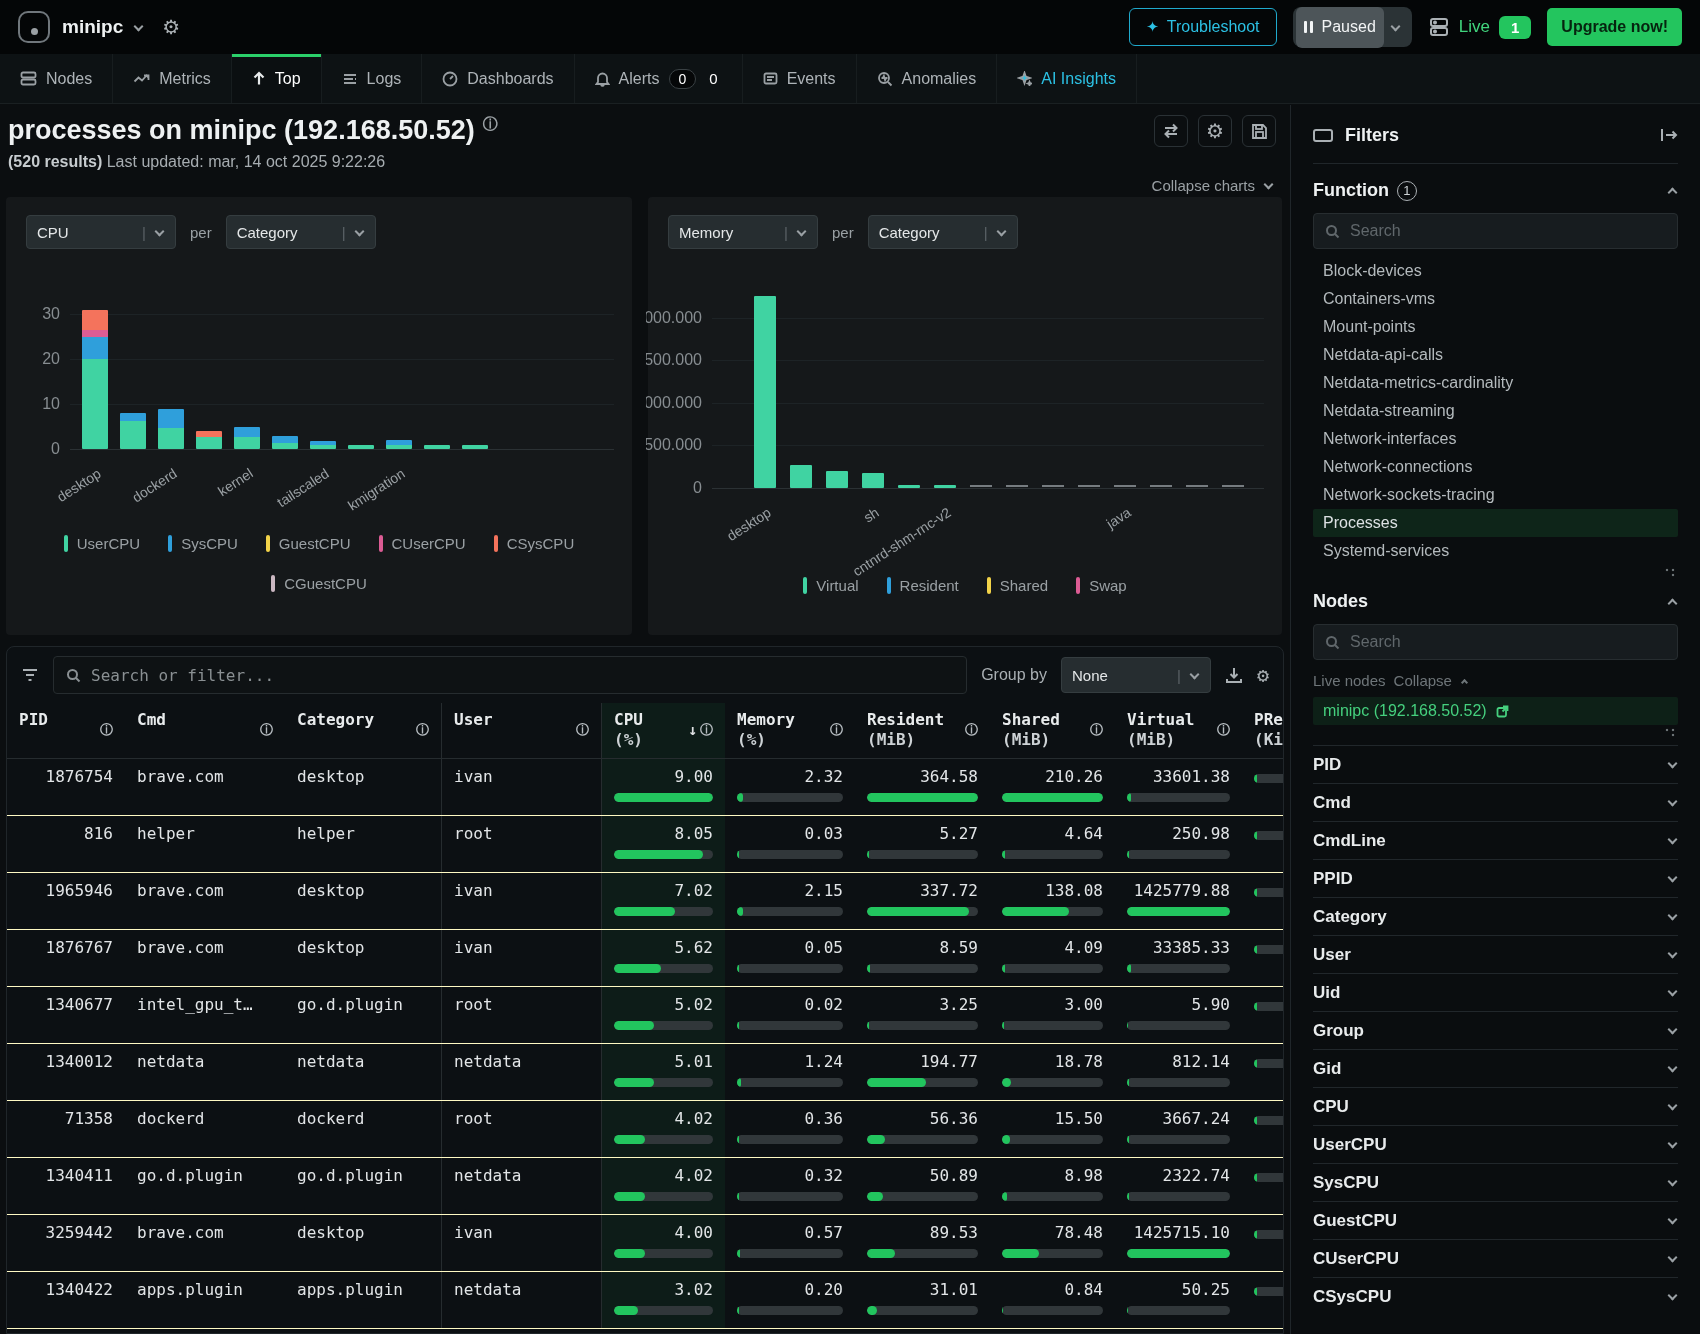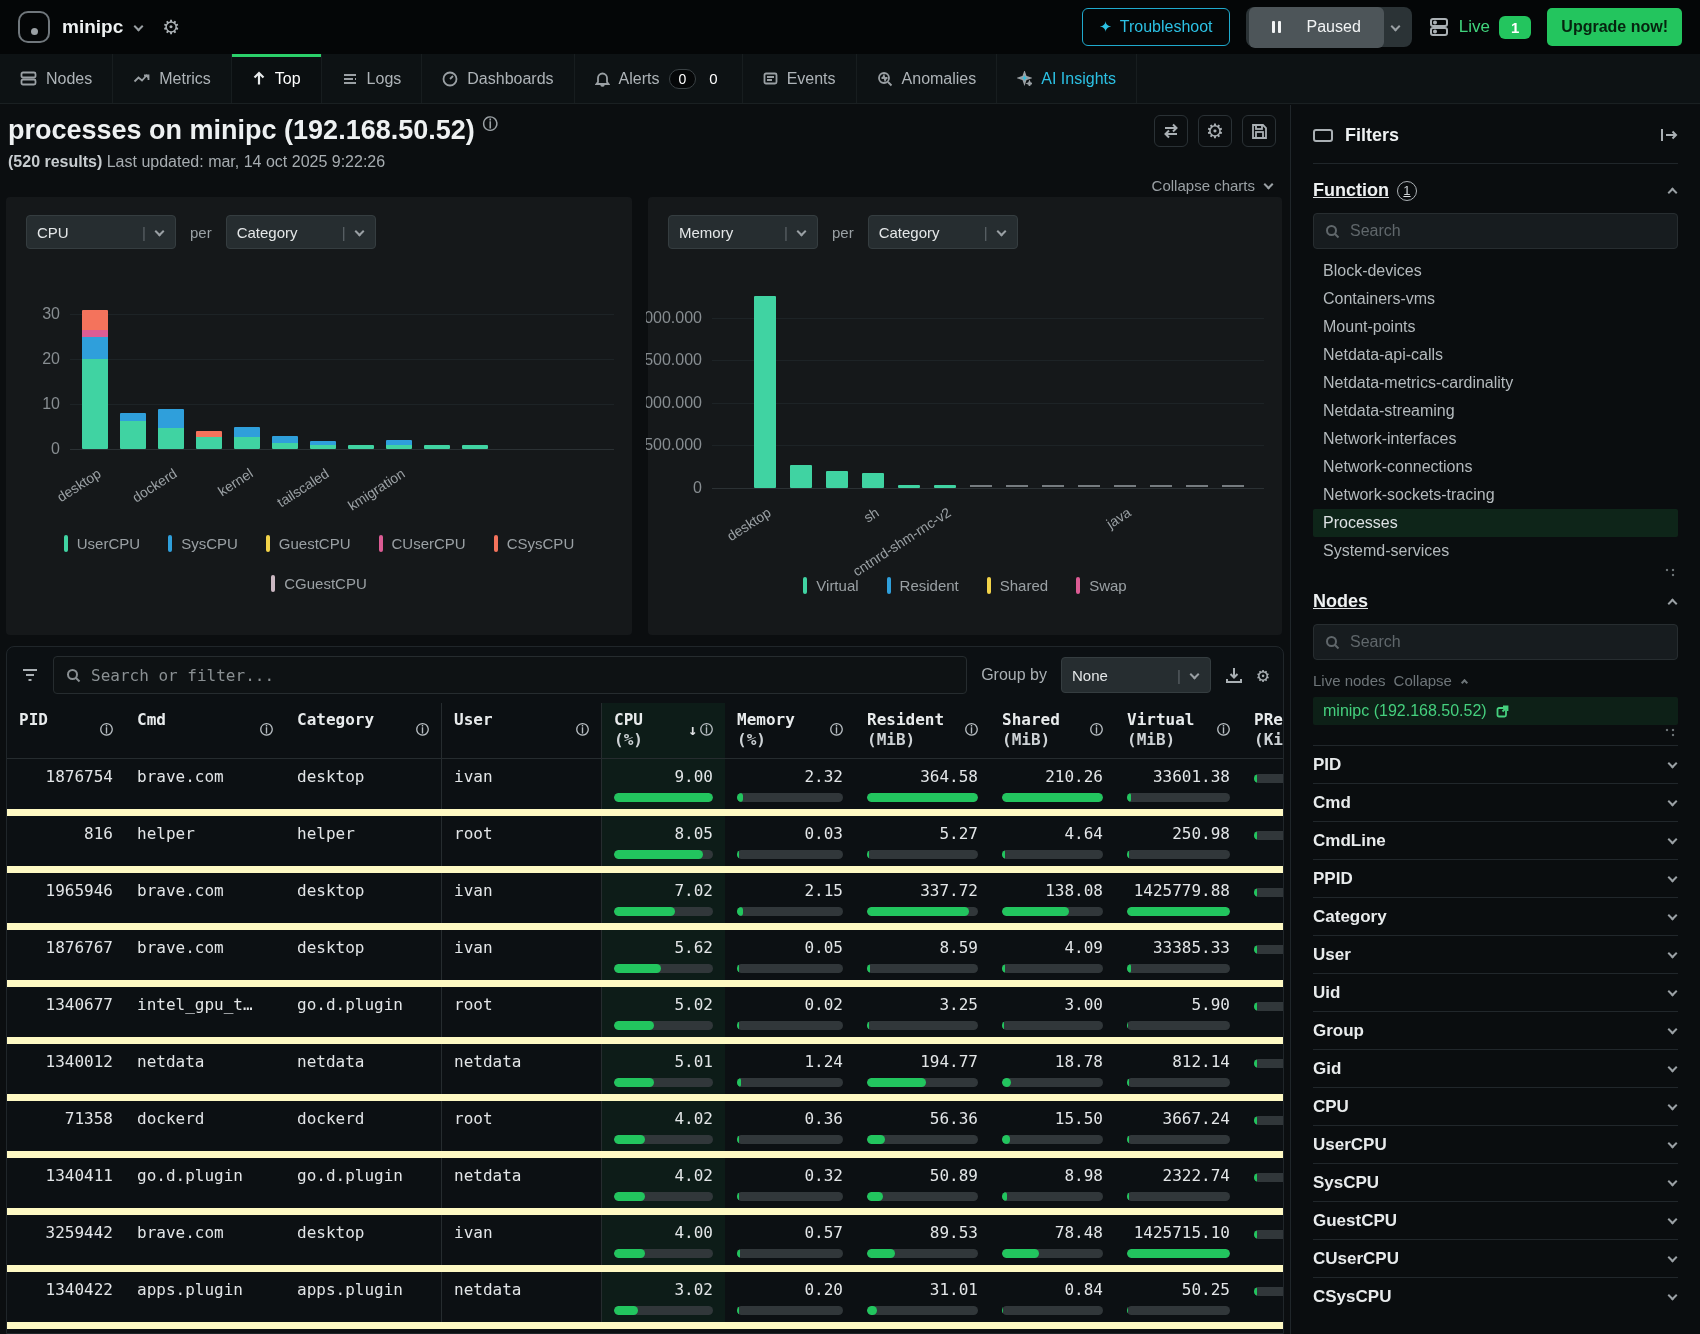--- a/index.html
+++ b/index.html
@@ -12,21 +12,21 @@
   .logo::after { content:""; position:absolute; left:50%; top:55%; width:7px; height:7px; margin-left:-3.5px; border-radius:50%; background:#9aa0a4; }
   .nodename { font-size:19px; font-weight:bold; color:#eef1f2; margin-left:12px; }
   .chv { display:inline-block; width:7px; height:7px; border-right:2px solid #9aa0a4; border-bottom:2px solid #9aa0a4; transform:rotate(45deg); margin:0 2px 2px 2px; }
   .chv.up { transform:rotate(-135deg); margin-top:6px; }
   .gearglyph { font-size:20px; color:#aab0b4; line-height:1; }
   .tb-gear { margin-left:18px; }
   .tb-right { margin-left:auto; display:flex; align-items:center; gap:16px; }
   .btn-troubleshoot { display:flex; align-items:center; gap:8px; height:38px; padding:0 16px; border:1px solid #1fa9cc; border-radius:6px; color:#2cc1e4; font-size:16px; background:transparent; }
   .sparkle { font-size:15px; }
   .paused-wrap { display:flex; align-items:center; height:40px; background:#2b3336; border-radius:8px; padding:3px; }
-  .paused-pill { display:flex; align-items:center; gap:26px; height:41px; padding:0 23px; background:#4d5559; border-radius:6px; color:#f2f4f5; font-size:16px; }
+  .paused-pill { display:flex; align-items:center; gap:9px; height:41px; padding:0 8px; background:#4d5559; border-radius:6px; color:#f2f4f5; font-size:16px; }
   .pause-icon { display:inline-flex; gap:3px; }
   .pause-icon i { display:block; width:3px; height:12px; background:#f2f4f5; border-radius:1px; }
   .paused-wrap .chv { margin:0 10px 2px 8px; }
   .live-group { display:flex; align-items:center; gap:9px; }
   .live-label { color:#41d57d; font-size:17px; }
   .live-badge { background:#23c55e; color:#fff; font-size:15px; font-weight:bold; border-radius:6px; padding:3px 12px; }
   .btn-upgrade { background:#23c55e; color:#06240f; font-size:16px; font-weight:bold; height:38px; padding:0 14px; border-radius:5px; border:none; display:flex; align-items:center; }
 
   
   .nav { position:absolute; left:0; top:54px; width:1700px; height:50px; background:#0d1214; border-bottom:1px solid #1a2022; display:flex; }
@@ -75,34 +75,34 @@
   .tablecard { position:absolute; left:6px; top:541px; width:1278px; height:688px; background:#0c1013; border:1px solid #20262a; border-radius:8px 8px 0 0; overflow:hidden; font-family:"DejaVu Sans Mono","Liberation Mono",monospace; }
   .toolbar { display:flex; align-items:center; height:56px; padding:0 14px; gap:14px; }
   .searchbox { flex:1; display:flex; align-items:center; gap:10px; height:38px; background:#0e1214; border:1px solid #262c2f; border-radius:4px; padding:0 12px; color:#8a9093; font-size:16px; }
   .groupby-label { font-family:"Liberation Sans",sans-serif; color:#aab0b4; font-size:16px; }
   .gb-select { width:150px; height:36px; font-family:"Liberation Sans",sans-serif; }
   .thead { display:grid; grid-template-columns:118px 160px 156px 160px 124px 130px 135px 125px 127px 125px; height:56px; border-bottom:1px solid #262c2f; }
   .th { padding:7px 12px; font-size:16px; font-weight:bold; color:#e8ebec; display:flex; justify-content:space-between; line-height:1.25; }
   .th .unit { font-weight:bold; color:#cdd2d5; }
   .th-ico { display:flex; align-items:center; gap:3px; color:#b6bcc0; font-size:13px; align-self:center; }
   .sortarrow { font-size:15px; color:#dfe2e4; }
-  .trow { display:grid; grid-template-columns:118px 160px 156px 160px 124px 130px 135px 125px 127px 125px; height:57px; border-bottom:7px solid #fef9c3; }
+  .trow { display:grid; grid-template-columns:118px 160px 156px 160px 124px 130px 135px 125px 127px 125px; height:57px; border-bottom:1px solid #fef9c3; }
   .td { padding:8px 12px 0 12px; font-size:16px; color:#e2e5e7; }
   .td.num { text-align:right; }
   .col-user { border-left:1px solid #262c2f; }
   .col-cpu { border-left:1px solid #262c2f; background:rgba(35,197,94,0.07); }
   .pbar { margin-top:7px; height:9px; background:#31373a; border-radius:5px; position:relative; overflow:hidden; }
   .pfill { position:absolute; left:0; top:0; bottom:0; background:#22c55e; border-radius:5px; }
 
   
   .sb-head { margin-top:12px; height:36px; display:flex; align-items:center; gap:12px; }
   .panel-ico { width:20px; height:13px; border:2px solid #aab0b4; border-radius:3px; }
   .sb-title { font-size:18px; font-weight:bold; color:#eef1f2; flex:1; }
   .sb-divider { height:1px; background:#20262a; margin-top:10px; }
-  .sec-head { display:flex; align-items:center; margin:16px 0 12px 0;text-decoration:underline; }
+  .sec-head { display:flex; align-items:center; margin:16px 0 12px 0; }
   .sec-title { font-size:18px; font-weight:bold; color:#eef1f2; }
   .count-badge { width:20px; height:20px; border:1.5px solid #aab0b4; border-radius:50%; color:#cdd2d5; font-size:13px; display:flex; align-items:center; justify-content:center; margin-left:8px; }
   .sec-head .chv { margin-left:auto; }
   .sb-search { height:36px; background:#171c1f; border:1px solid #272d30; border-radius:4px; display:flex; align-items:center; gap:10px; padding:0 11px; color:#60676b; font-size:16px; }
   .fn-list { margin-top:8px; }
   .fn-item { font-size:16px; color:#b4babd; padding:3px 10px; line-height:22px; border-radius:2px; }
   .fn-item.sel { background:rgba(46,204,94,0.13); color:#dce1e3; }
   .drag-dots { display:flex; justify-content:flex-end; padding:2px 0 0 0; }
   .drag-dots span { width:14px; height:10px; background:radial-gradient(circle at 3px 3px,#6a7174 1.3px,transparent 1.6px),radial-gradient(circle at 9px 3px,#6a7174 1.3px,transparent 1.6px),radial-gradient(circle at 9px 8px,#6a7174 1.3px,transparent 1.6px); }
   .live-row { margin-top:12px; display:flex; gap:8px; font-size:15px; color:#6e7579; align-items:center; }

